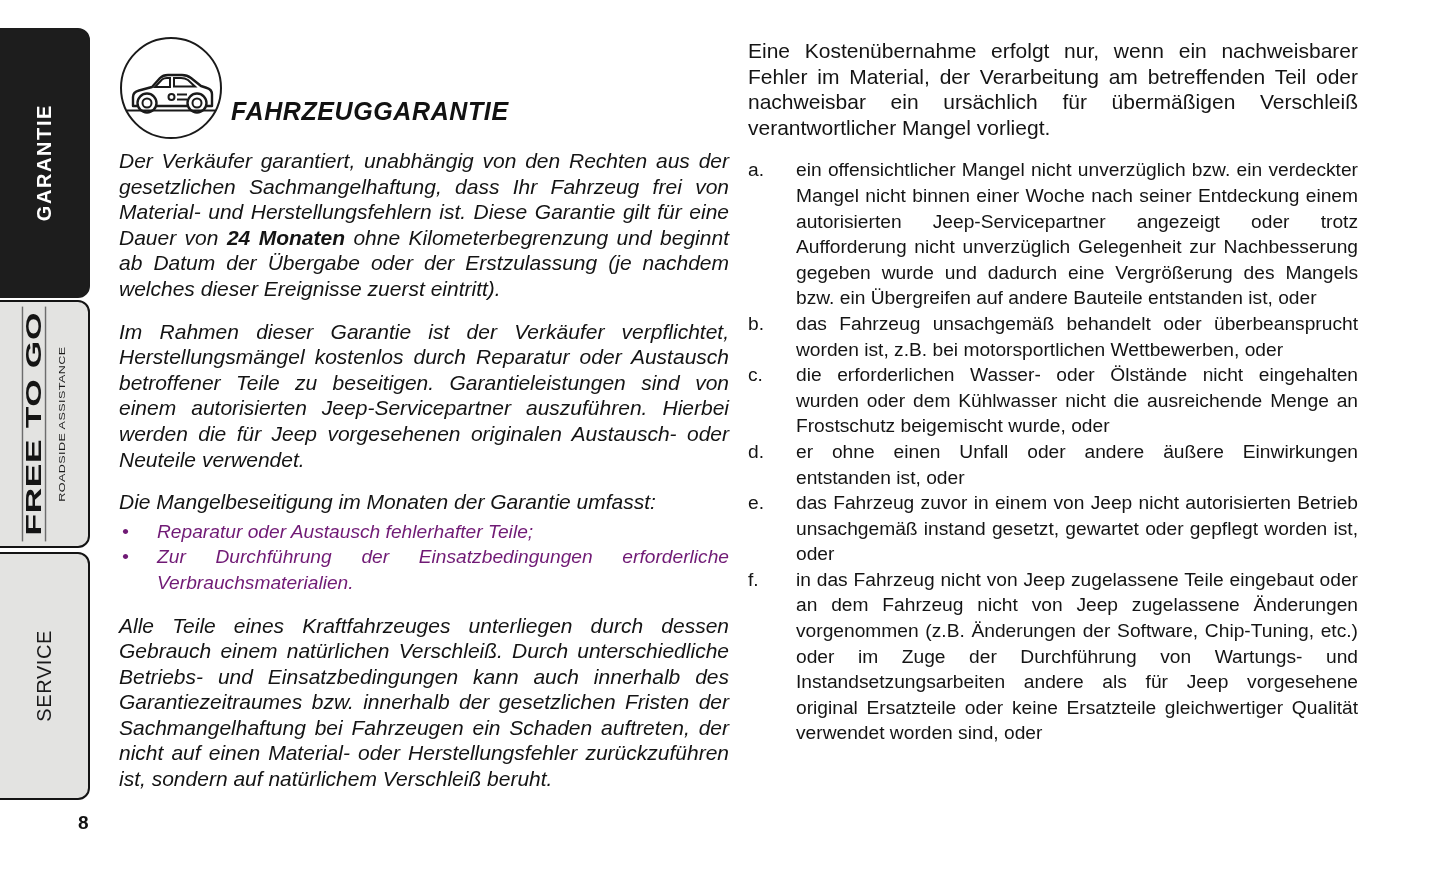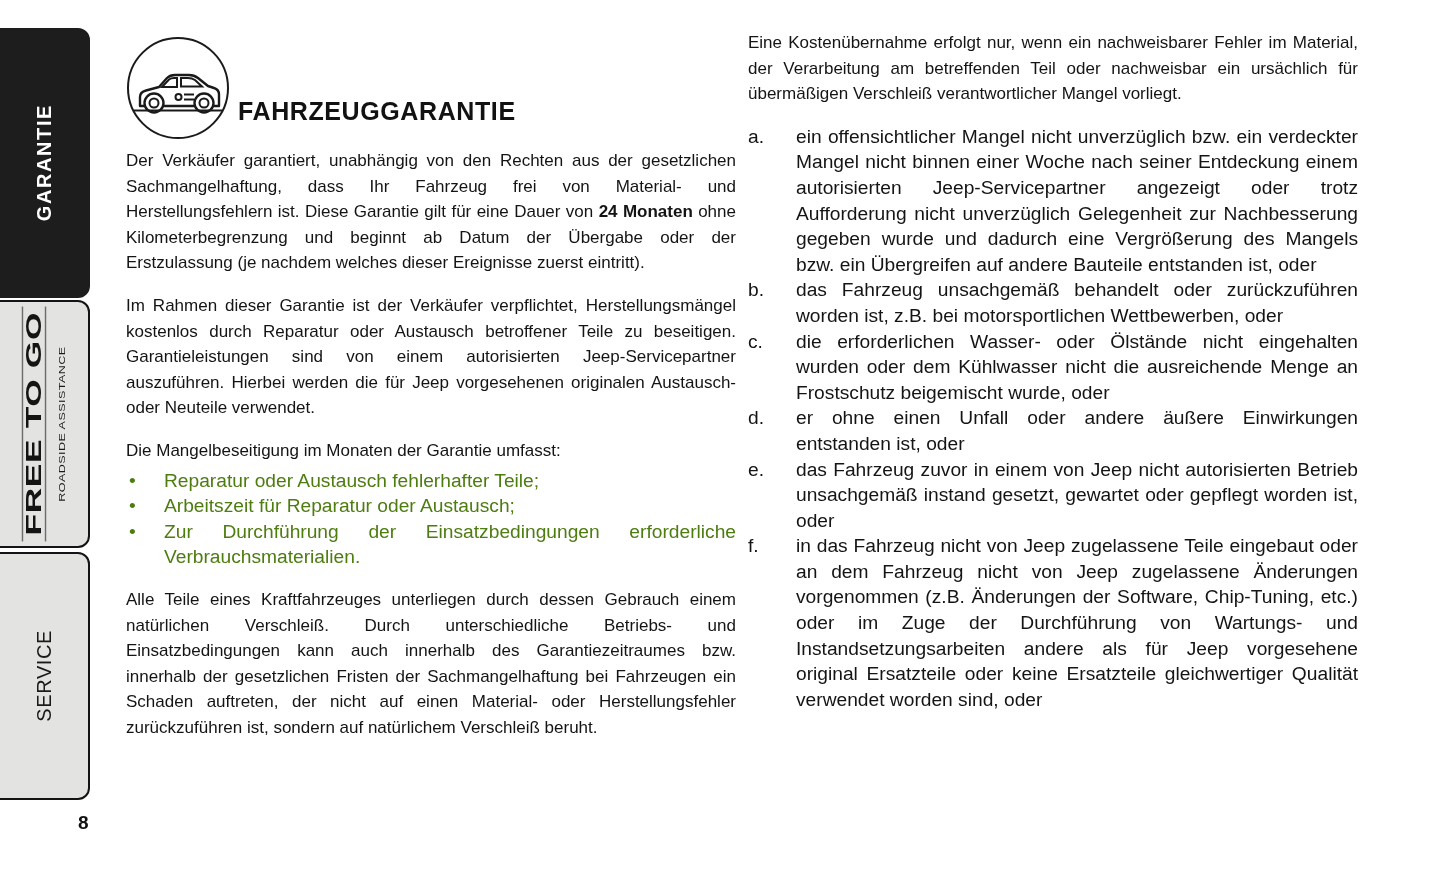--- a/index.html
+++ b/index.html
@@ -122,21 +122,21 @@
     left: 110px;
     top: 0;
     width: 1255px;
     height: 876px;
   }
   .column {
     position: absolute;
     top: 30px;
     width: 610px;
   }
-  #col-left  { left: 16px; }
+  #col-left  { left: 9px; font-style: italic; }
   #col-right { left: 638px; }
 
   .heading-row {
     display: flex;
     align-items: flex-end;
     height: 110px;
     margin-bottom: 8px;
   }
   .circle-icon {
     width: 104px;
@@ -145,43 +145,43 @@
   }
   .section-title {
     font-size: 25px;
     font-weight: bold;
     letter-spacing: 0.6px;
     margin: 0 0 14px 8px;
     color: #121212;
   }
 
   p.body-text {
-    font-size: 17px;
+    font-size: 21px;
     line-height: 25.6px;
     text-align: justify;
-    margin: 0 0 17px 0;
+    margin: 8px 0 17px 0;
     color: #141414;
     hyphens: none;
   }
   p.body-text.tight { margin-bottom: 4px; }
   p.body-text.last  { margin-bottom: 0; }
   .bold { font-weight: bold; }
 
   ul.bullets {
     list-style: none;
     margin: 0 0 17px 0;
     padding: 0;
   }
   ul.bullets li {
     position: relative;
     padding-left: 38px;
     font-size: 19.2px;
     line-height: 25.6px;
     text-align: justify;
-    color: #4d7c0f;
+    color: #701a75;
     margin-bottom: 0;
   }
   ul.bullets li::before {
     content: "\2022";
     position: absolute;
     left: 3px;
     top: 0;
     font-size: 19.2px;
   }
 
@@ -259,40 +259,39 @@
     </div>
 
     <p class="body-text"><span>Der Verkäufer garantiert, unabhängig von den Rechten aus der gesetzlichen Sachmangelhaftung, dass Ihr Fahrzeug frei von Material- und Herstellungsfehlern ist. Diese Garantie gilt für eine Dauer von </span><span class="bold">24 Monaten</span><span> ohne Kilometerbegrenzung und beginnt ab Datum der Übergabe oder der Erstzulassung (je nachdem welches dieser Ereignisse zuerst eintritt).</span></p>
 
     <p class="body-text">Im Rahmen dieser Garantie ist der Verkäufer verpflichtet, Herstellungsmängel kostenlos durch Reparatur oder Austausch betroffener Teile zu beseitigen. Garantieleistungen sind von einem autorisierten Jeep-Servicepartner auszuführen. Hierbei werden die für Jeep vorgesehenen originalen Austausch- oder Neuteile verwendet.</p>
 
     <p class="body-text tight">Die Mangelbeseitigung im Monaten der Garantie umfasst:</p>
 
     <ul class="bullets">
       <li>Reparatur oder Austausch fehlerhafter Teile;</li>
-      <li>Arbeitszeit für Reparatur oder Austausch;</li>
       <li>Zur Durchführung der Einsatzbedingungen erforderliche Verbrauchsmaterialien.</li>
     </ul>
 
     <p class="body-text last">Alle Teile eines Kraftfahrzeuges unterliegen durch dessen Gebrauch einem natürlichen Verschleiß. Durch unterschiedliche Betriebs- und Einsatzbedingungen kann auch innerhalb des Garantiezeitraumes bzw. innerhalb der gesetzlichen Fristen der Sachmangelhaftung bei Fahrzeugen ein Schaden auftreten, der nicht auf einen Material- oder Herstellungsfehler zurückzuführen ist, sondern auf natürlichem Verschleiß beruht.</p>
   </div>
 
   <div class="column" id="col-right">
 
     <p class="body-text">Eine Kostenübernahme erfolgt nur, wenn ein nachweisbarer Fehler im Material, der Verarbeitung am betreffenden Teil oder nachweisbar ein ursächlich für übermäßigen Verschleiß verantwortlicher Mangel vorliegt.</p>
 
 
     <ol class="lettered">
       <li>
         <span class="marker">a.</span>
         <span>ein offensichtlicher Mangel nicht unverzüglich bzw. ein verdeckter Mangel nicht binnen einer Woche nach seiner Entdeckung einem autorisierten Jeep-Servicepartner angezeigt oder trotz Aufforderung nicht unverzüglich Gelegenheit zur Nachbesserung gegeben wurde und dadurch eine Vergrößerung des Mangels bzw. ein Übergreifen auf andere Bauteile entstanden ist, oder</span>
       </li>
       <li>
         <span class="marker">b.</span>
-        <span>das Fahrzeug unsachgemäß behandelt oder zurückzuführen worden ist, z.B. bei motorsportlichen Wettbewerben, oder</span>
+        <span>das Fahrzeug unsachgemäß behandelt oder überbeansprucht worden ist, z.B. bei motorsportlichen Wettbewerben, oder</span>
       </li>
       <li>
         <span class="marker">c.</span>
         <span>die erforderlichen Wasser- oder Ölstände nicht eingehalten wurden oder dem Kühlwasser nicht die ausreichende Menge an Frostschutz beigemischt wurde, oder</span>
       </li>
       <li>
         <span class="marker">d.</span>
         <span>er ohne einen Unfall oder andere äußere Einwirkungen entstanden ist, oder</span>
       </li>
       <li>

